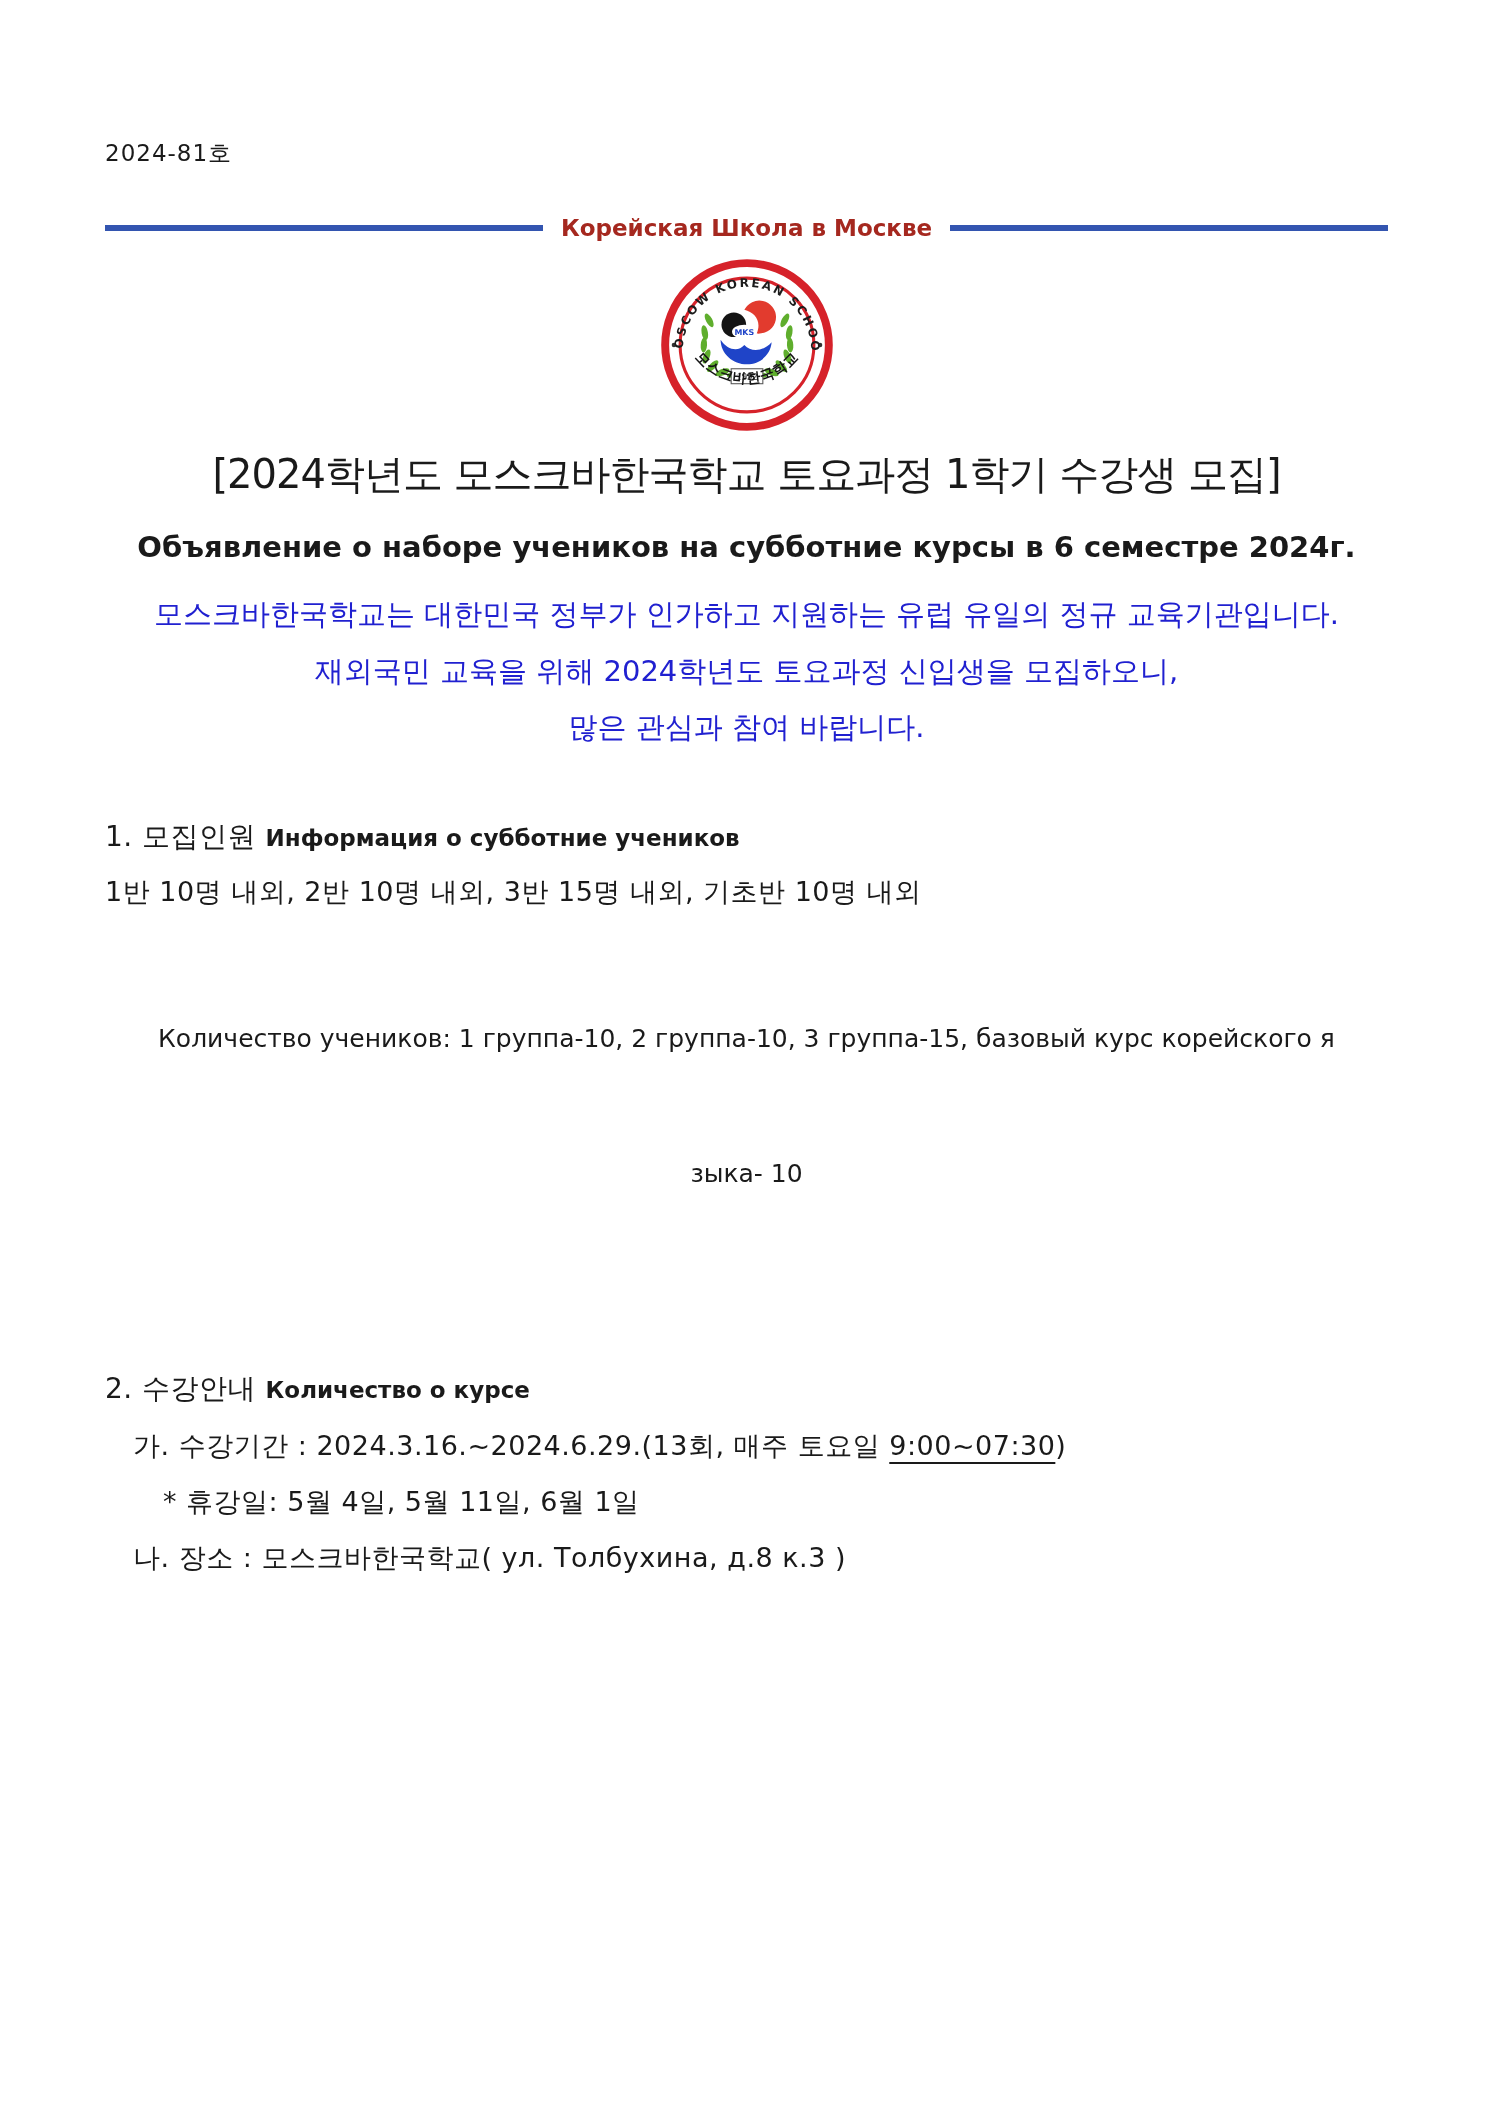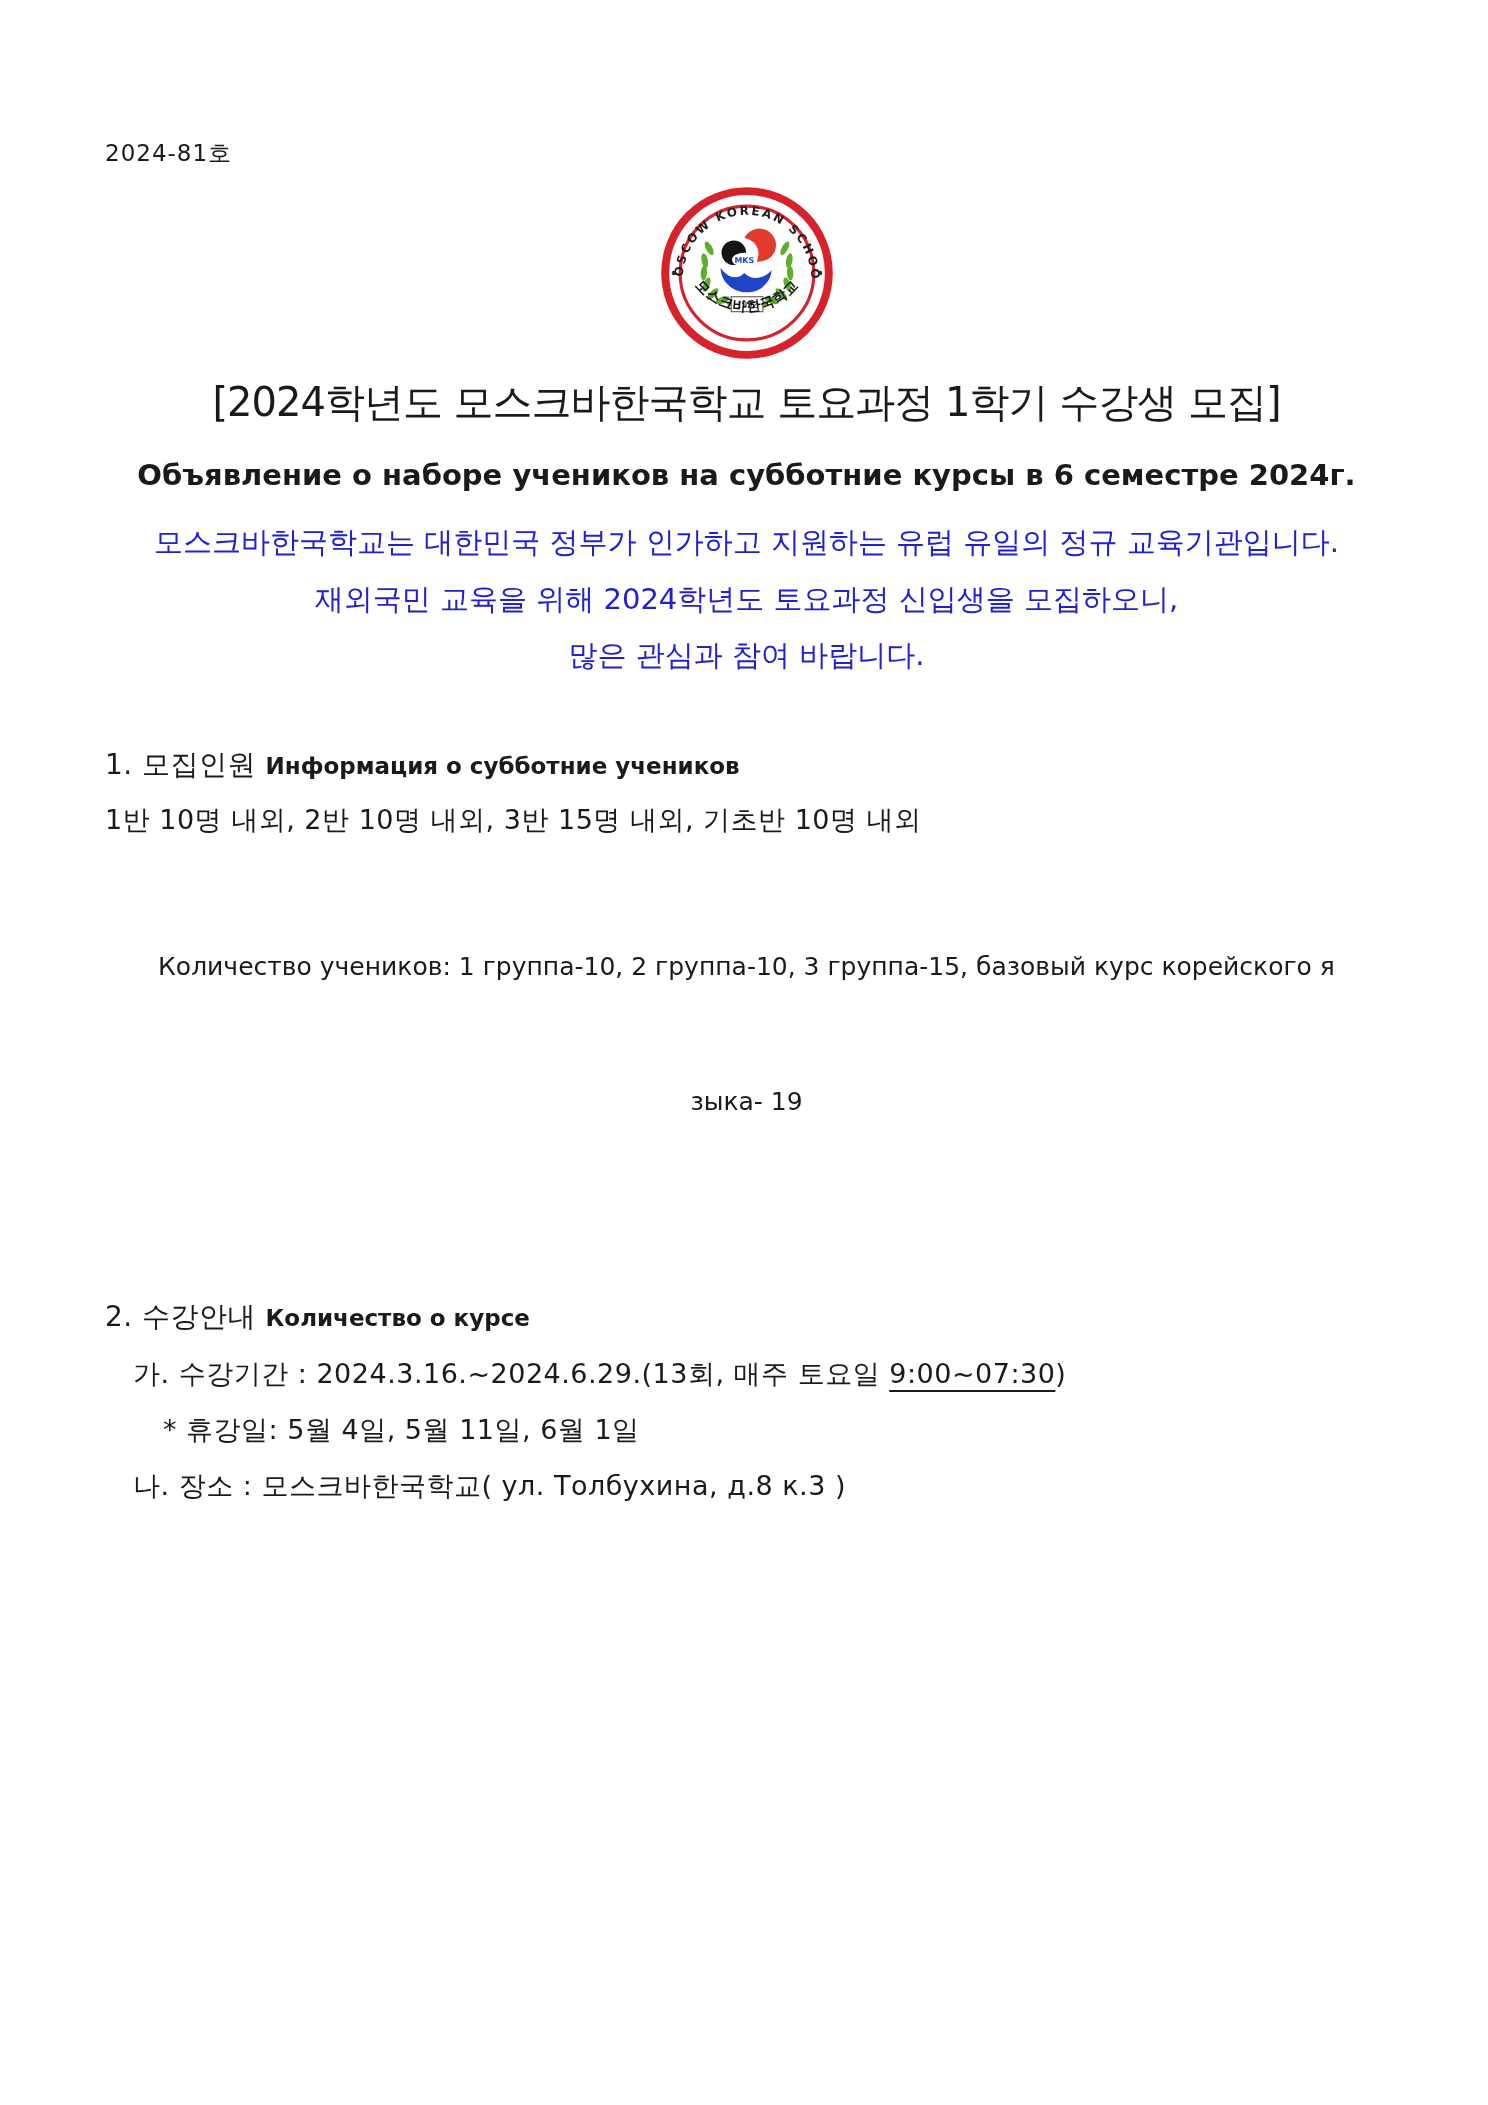--- a/index.html
+++ b/index.html
@@ -31,20 +31,25 @@
   .item.note{padding-left:58px;}
   .u{text-decoration:underline;text-underline-offset:7px;text-decoration-thickness:2px;}
 </style>
 </head>
 <body style="--accent-blue: #3355b0; --banner-red: #a5281f; --intro-blue: #2020d0; --seal-red: #d6222a; --seal-green: #5fae2d; --seal-blue: #1f44c8;">
 
 <div class="page">
 
   <div class="doc-number">2024-81호</div>
 
+  <div class="banner">
+    <div class="bar"></div>
+    <div class="label">Корейская Школа в Москве</div>
+    <div class="bar"></div>
+  </div>
 
   <div class="logo-wrap">
     <svg class="seal" viewBox="0 0 200 200" aria-hidden="true">
       <circle cx="100" cy="100" r="93" fill="#ffffff" stroke="var(--seal-red,#d6222a)" stroke-width="9"></circle>
       <circle cx="100" cy="100" r="76" fill="#ffffff" stroke="var(--seal-red,#d6222a)" stroke-width="3.5"></circle>
       <circle cx="17" cy="100" r="2.6" fill="#333"></circle>
       <circle cx="183" cy="100" r="2.6" fill="#333"></circle>
       <path id="arcTop" d="M 27 107 A 73 73 0 0 1 173 107" fill="none"></path>
       <text font-size="13.5" font-weight="bold" letter-spacing="2.5" fill="#1c1c1c" font-family="&quot;DejaVu Sans&quot;,sans-serif">
         <textPath href="#arcTop" startOffset="50%" text-anchor="middle">MOSCOW KOREAN SCHOOL</textPath>
@@ -91,21 +96,21 @@
   </div>
 
   <div class="section s1">
     <div class="sec-heading">
       <span>1. 모집인원</span>
       <span class="ru">Информация о субботние учеников</span>
     </div>
     <div class="body-kr">1반 10명 내외, 2반 10명 내외, 3반 15명 내외, 기초반 10명 내외</div>
     <div class="body-ru">
       <span class="line">Количество учеников: 1 группа-10, 2 группа-10, 3 группа-15, базовый курс корейского я</span>
-      <span class="line">зыка- 19</span>
+      <span class="line">зыка- 10</span>
     </div>
   </div>
 
   <div class="section s2">
     <div class="sec-heading">
       <span>2. 수강안내</span>
       <span class="ru">Количество о курсе</span>
     </div>
     <div class="item">
       <span>가. 수강기간 : 2024.3.16.~2024.6.29.(13회, 매주 토요일 </span><span class="u">9:00~07:30</span><span>)</span>

